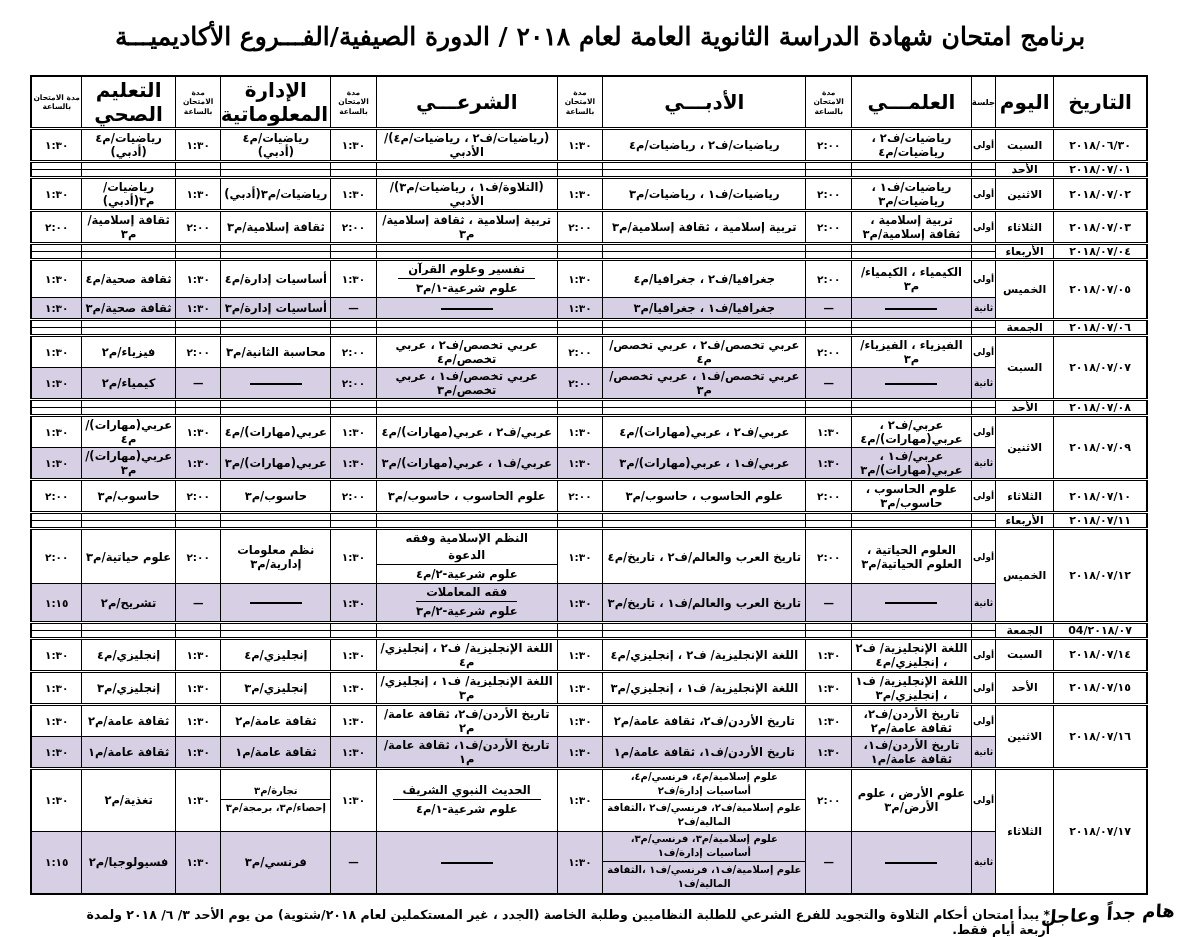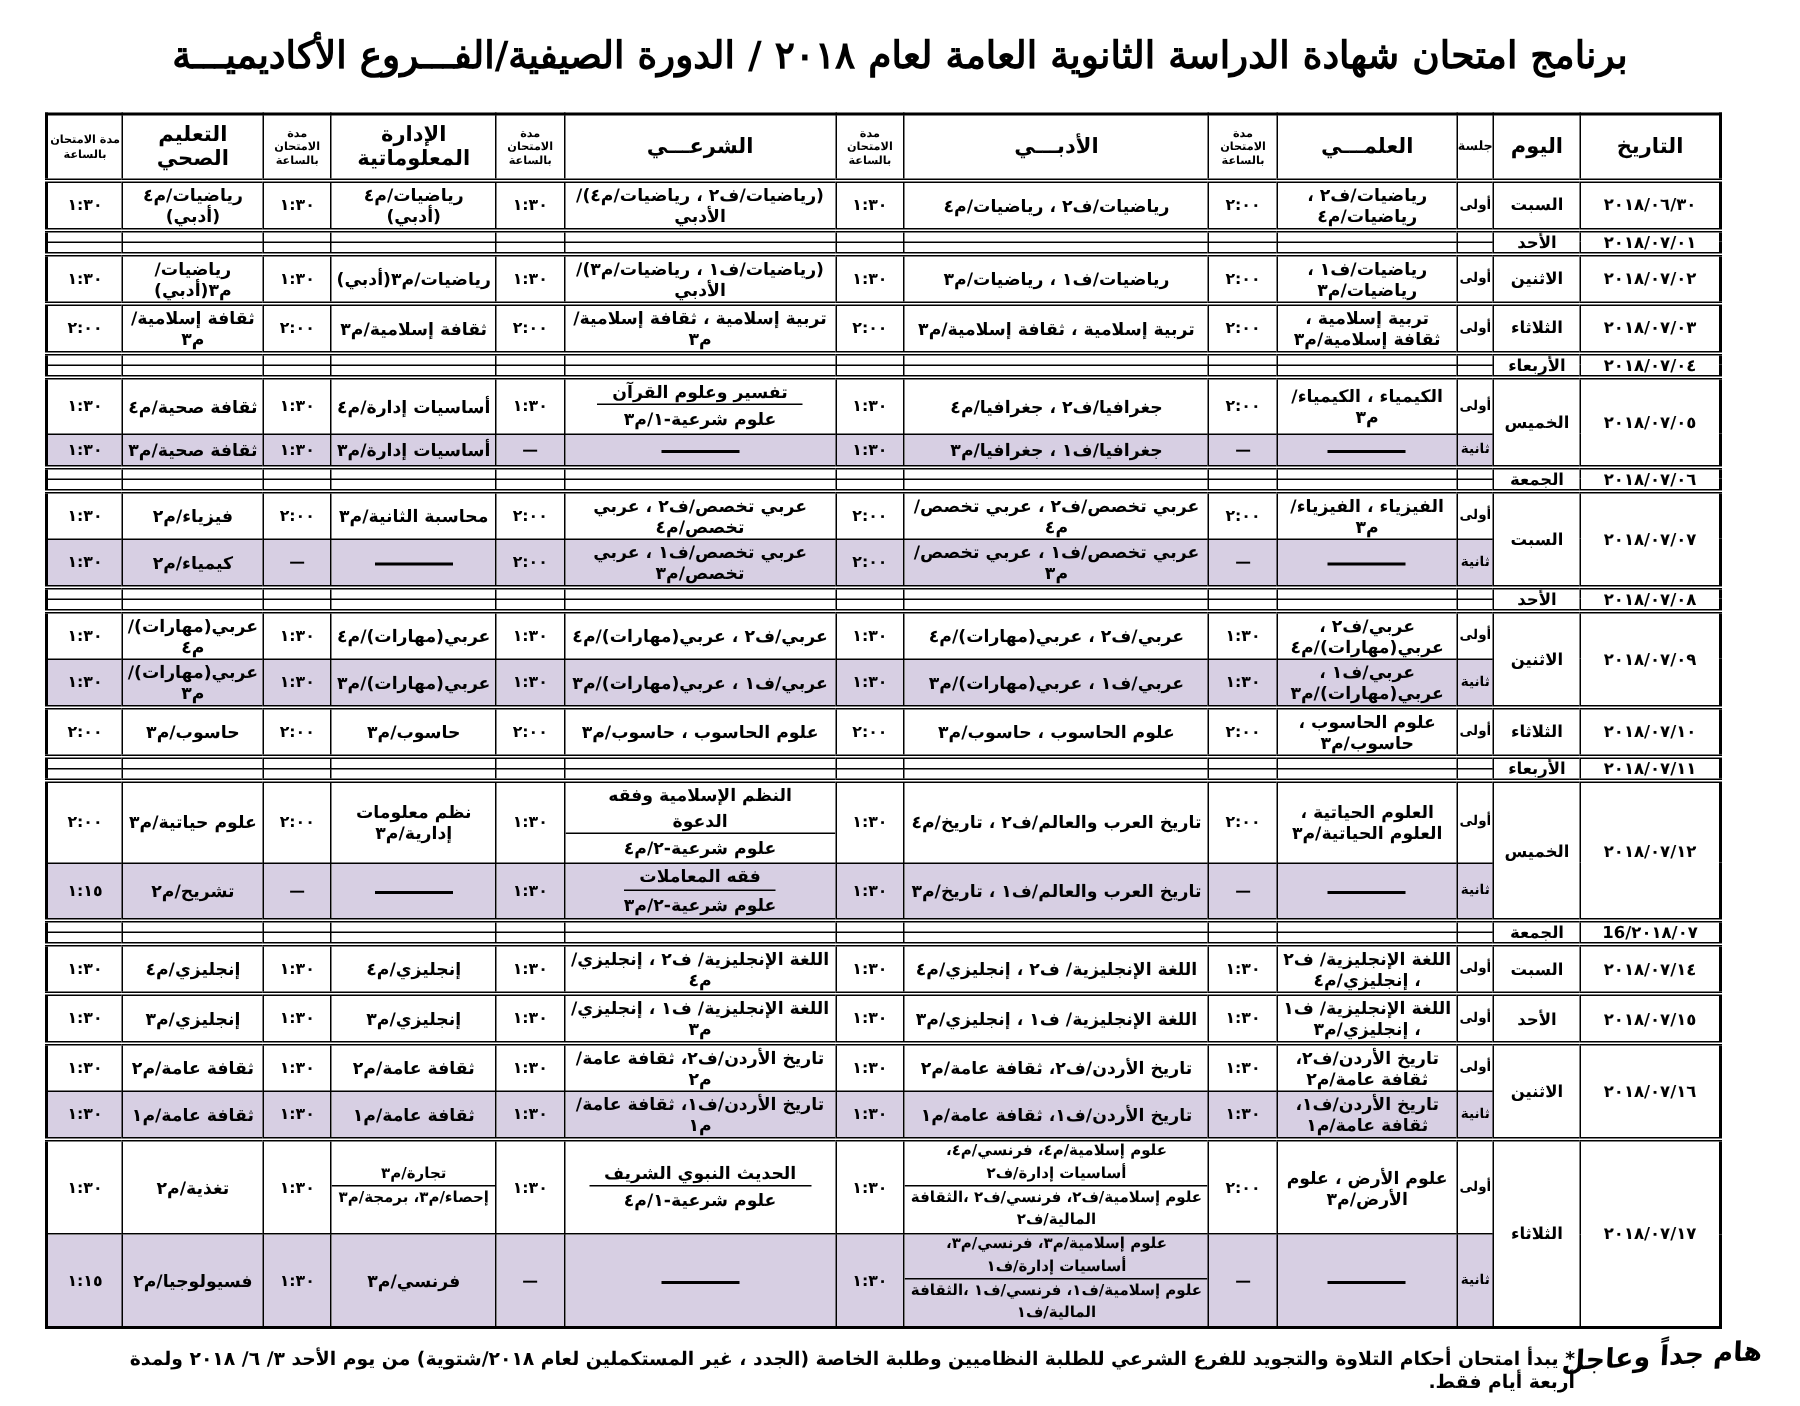--- a/index.html
+++ b/index.html
@@ -16,21 +16,21 @@
   table.schedule {
     border-collapse:collapse; table-layout:fixed;
     margin:18px 52px 0 30px; width:1118px;
     border:2px solid #000;
   }
   .schedule th, .schedule td {
     border:1px solid #000; text-align:center; vertical-align:middle;
     padding:1px 2px; overflow:hidden;
   }
   thead th { height:44px; background:#fff; }
-  th.main  { font-size:14px; font-weight:bold; }
+  th.main  { font-size:20px; font-weight:bold; }
   th.dur-h { font-size:7.5px; font-weight:bold; line-height:1.25; padding:0 1px; }
   th.sess-h{ font-size:8.5px; font-weight:bold; padding:0; }
 
   td.date-cell { font-size:11px;   font-weight:bold; }
   td.day-cell  { font-size:11px; font-weight:bold; }
   td.sess      { font-size:9px;    font-weight:bold; padding:0;margin-left:19px; }
   td.subj      { font-size:11.5px; font-weight:bold; }
   td.subj.small{ font-size:10px; }
   td.dur       { font-size:10.5px; font-weight:bold; }
 
@@ -139,21 +139,21 @@
           <td class="dur"></td>
         </tr>
         <tr class="day-start session-row">
           <td class="date-cell">٢٠١٨/٠٧/٠٢</td>
           <td class="day-cell">الاثنين</td>
           <td class="sess">أولى</td>
           <td class="subj">رياضيات/ف١ ، رياضيات/م٣</td>
           <td class="dur">٢:٠٠</td>
           <td class="subj">رياضيات/ف١ ، رياضيات/م٣</td>
           <td class="dur">١:٣٠</td>
-          <td class="subj">(رياضيات/ف١ ، رياضيات/م٣)/الأدبي</td>
+          <td class="subj">(التلاوة/ف١ ، رياضيات/م٣)/الأدبي</td>
           <td class="dur">١:٣٠</td>
           <td class="subj">رياضيات/م٣(أدبي)</td>
           <td class="dur">١:٣٠</td>
           <td class="subj">رياضيات/م٣(أدبي)</td>
           <td class="dur">١:٣٠</td>
         </tr>
         <tr class="day-start session-row">
           <td class="date-cell">٢٠١٨/٠٧/٠٣</td>
           <td class="day-cell">الثلاثاء</td>
           <td class="sess">أولى</td>
@@ -410,21 +410,21 @@
             <div class="top-line">فقه المعاملات</div>
             <div>علوم شرعية-٢/م٣</div>
           </td>
           <td class="dur">١:٣٠</td>
           <td class="subj"><span class="dash"></span></td>
           <td class="dur">—</td>
           <td class="subj">تشريح/م٢</td>
           <td class="dur">١:١٥</td>
         </tr>
         <tr class="day-start empty-row">
-          <td class="date-cell" rowspan="2">٢٠١٨/٠٧/16</td>
+          <td class="date-cell" rowspan="2">٢٠١٨/٠٧/04</td>
           <td class="day-cell" rowspan="2">الجمعة</td>
           <td class="sess"></td>
           <td class="subj"></td>
           <td class="dur"></td>
           <td class="subj"></td>
           <td class="dur"></td>
           <td class="subj"></td>
           <td class="dur"></td>
           <td class="subj"></td>
           <td class="dur"></td>

